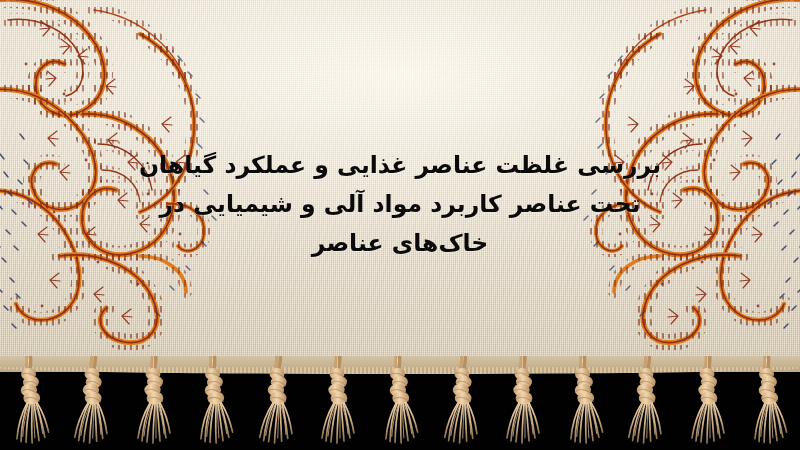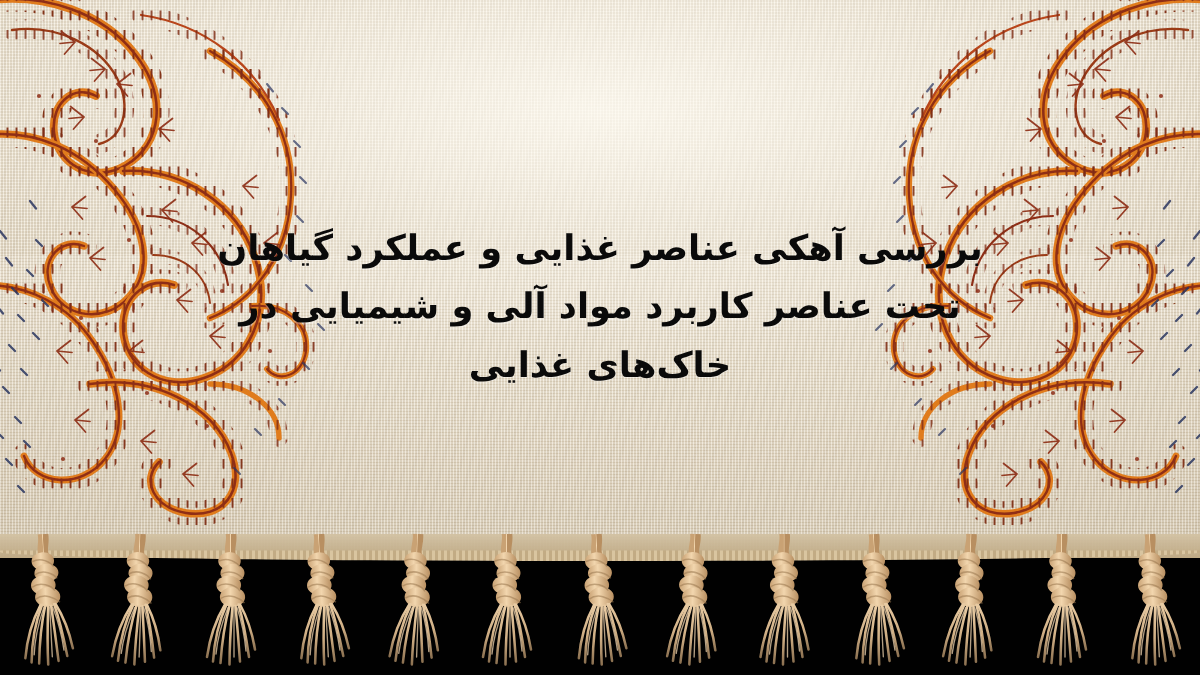--- a/index.html
+++ b/index.html
@@ -381,23 +381,23 @@
           <circle cx="52" cy="312" r="1.4"></circle>
             <circle cx="148" cy="290" r="1.4"></circle>
           <circle cx="190" cy="240" r="1.4"></circle>
             <circle cx="36" cy="70" r="1.4"></circle>
         </g>
       </g>
     </svg>
   </div>
 
   <div class="title">
-    <span class="ln">بررسی آهکی عناصر غذایی و عملکرد گیاهان</span>
+    <span class="ln">بررسی غلظت عناصر غذایی و عملکرد گیاهان</span>
     <span class="ln">تحت عناصر کاربرد مواد آلی و شیمیایی در</span>
-    <span class="ln">خاک‌های غذایی</span>
+    <span class="ln">خاک‌های عناصر</span>
   </div>
 
   <div class="fringe" id="fringe">
       <div class="tassel" style="left: 10.7692px; transform: rotate(-3deg);">
         <svg viewBox="0 0 40 92" xmlns="http://www.w3.org/2000/svg">
           <defs>
             <linearGradient id="tg0" x1="0" y1="0" x2="1" y2="0">
               <stop offset="0%" stop-color="#c9a274"></stop>
               <stop offset="42%" stop-color="#f2d6ae"></stop>
               <stop offset="100%" stop-color="#b88f61"></stop>

